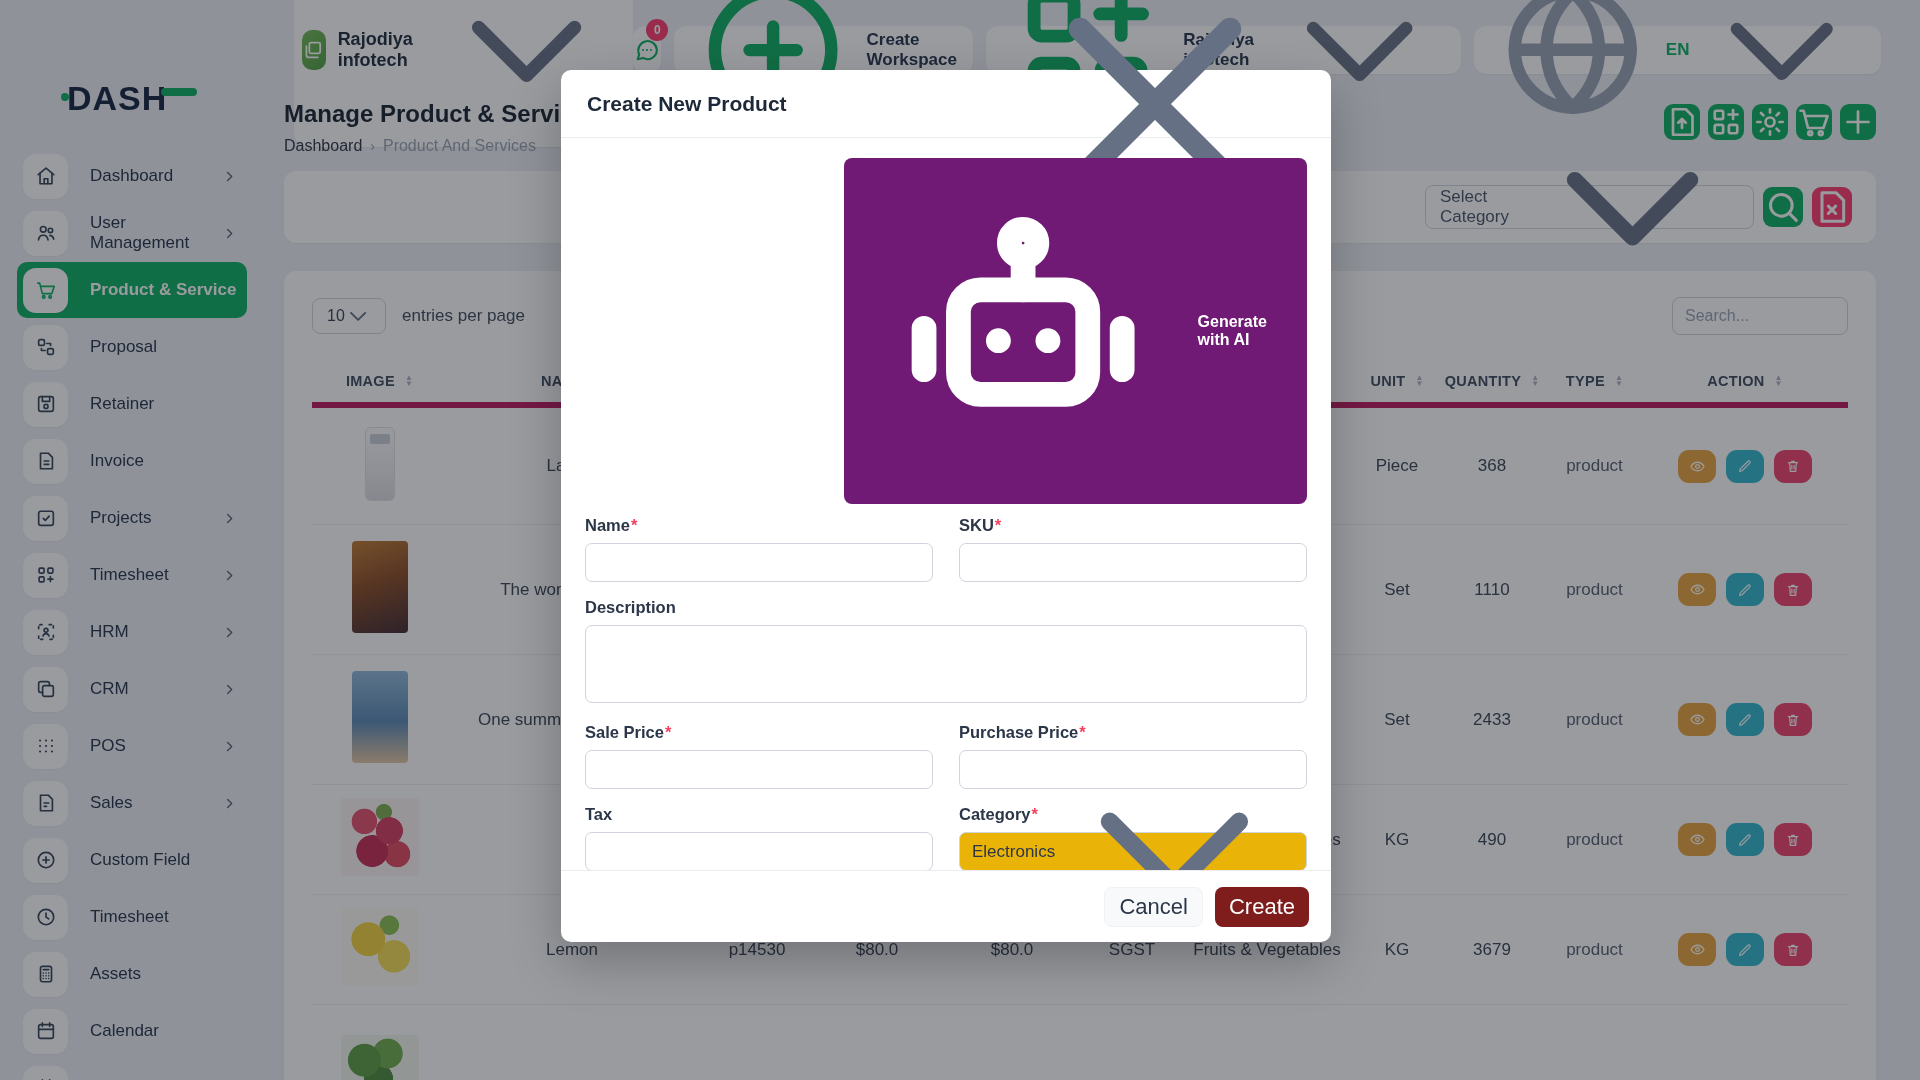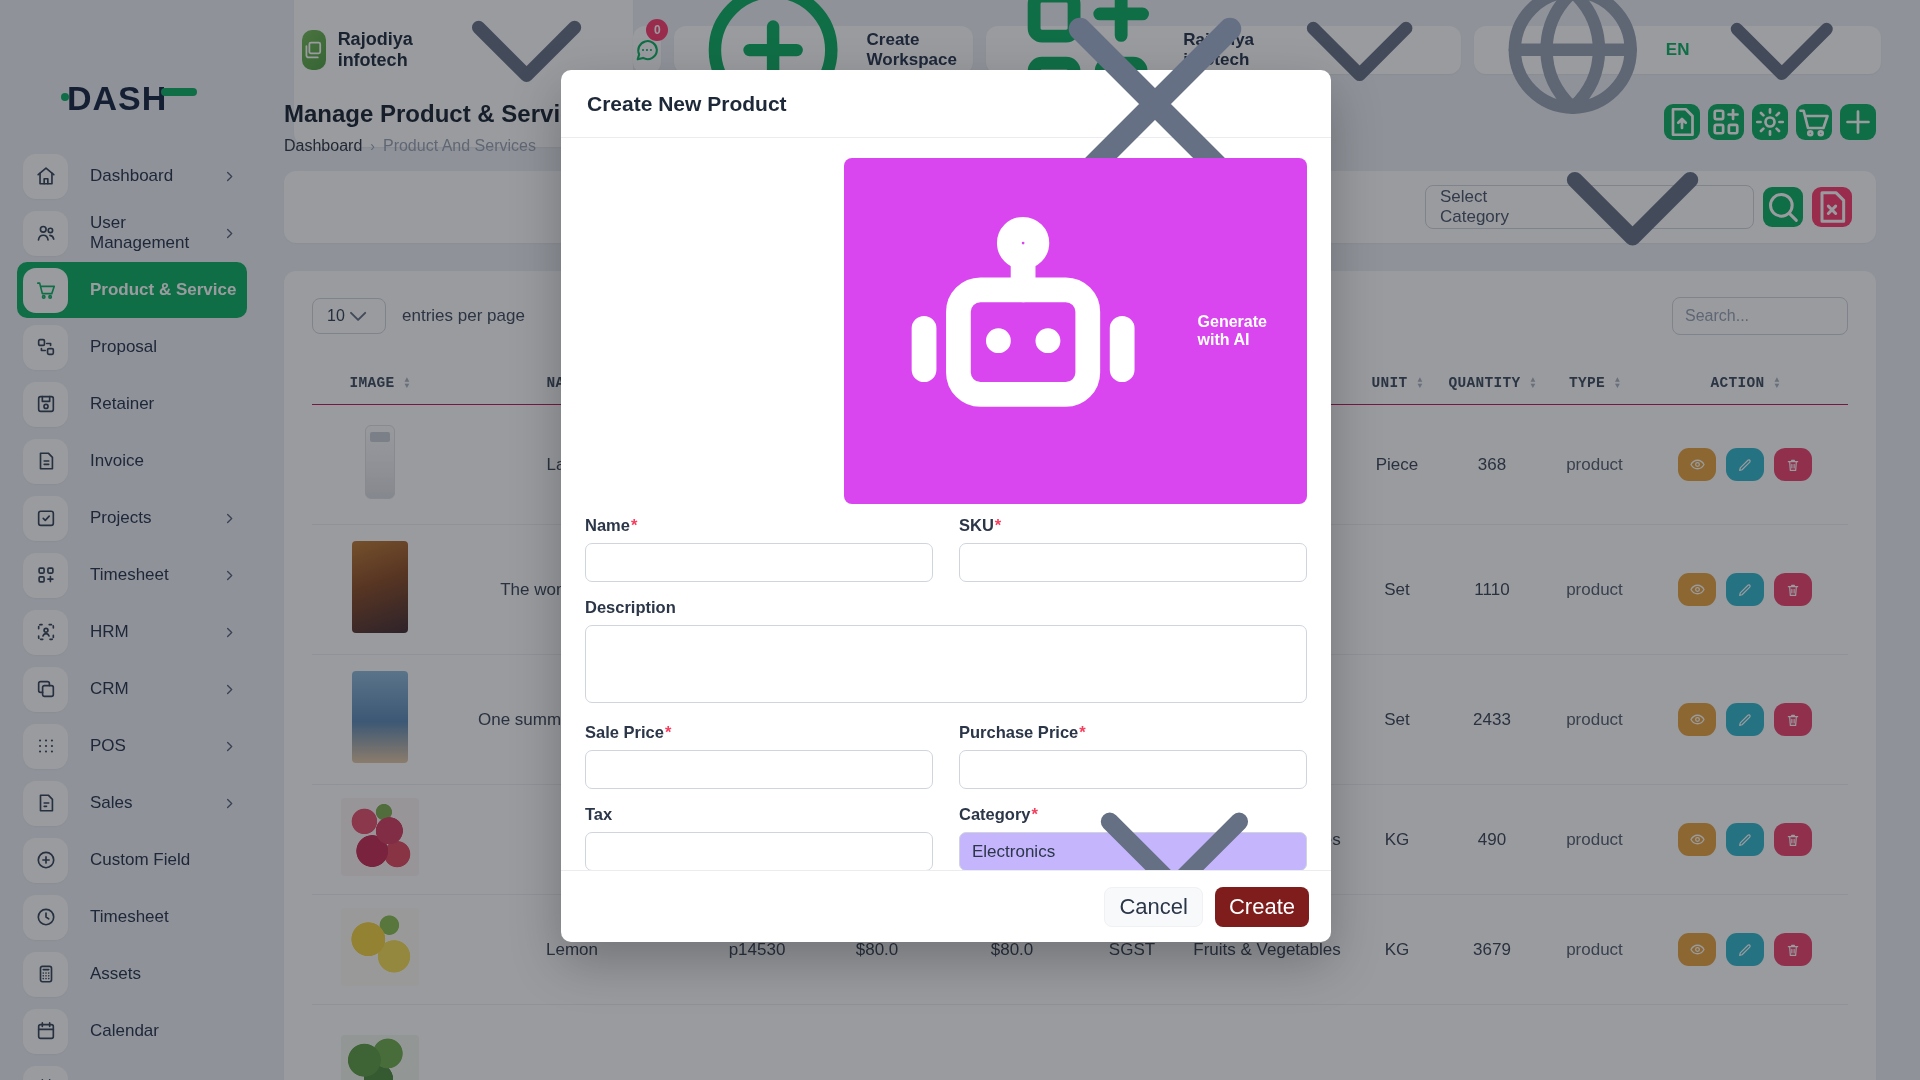--- a/index.html
+++ b/index.html
@@ -63,21 +63,21 @@
   .btn-reset { background:#FF3A6E; }
 
   .table-card { margin-top:28px; padding:26px 28px; min-height:760px; }
   .entries-row { display:flex; align-items:center; }
   .entries-select { width:74px; height:36px; font-size:16px; color:#333f51; }
   .entries-label { margin-left:16px; font-size:17px; color:#3f4a5a; }
   .search-input { margin-left:auto; width:176px; height:38px; border:1px solid #d0d5dd; border-radius:8px; padding:0 12px; font-size:16px; color:#333; outline:none; background:#fff; }
   .search-input::placeholder { color:#98a2b3; }
 
   table.data { width:100%; border-collapse:collapse; table-layout:fixed; margin-top:26px; }
-  th { height:44px; font-size:14.5px; font-weight:700; color:#3d4a5c; letter-spacing:.3px; border-bottom:1px solid #be185d;font-family:Liberation Mono, monospace; }
+  th { height:44px; font-size:14.5px; font-weight:700; color:#3d4a5c; letter-spacing:.3px; border-bottom:6px solid #be185d; }
   .th-in { display:flex; align-items:center; justify-content:center; gap:10px; }
   .sort { display:flex; flex-direction:column; line-height:6px; font-size:8px; color:#aab2bf; }
   td { text-align:center; vertical-align:middle; font-size:17px; color:#3a4555; border-bottom:1px solid #edeff2; }
   .type-cell { color:#555f6e; }
   .row-img { display:inline-block; border-radius:4px; }
   .img-cosmetic-tube { width:30px; height:74px; background:linear-gradient(180deg,#fdfdfd 0%,#ececef 60%,#dddde2 100%); border:1px solid #e0e0e5; border-radius:6px; position:relative; }
   .img-cosmetic-tube:after { content:""; position:absolute; top:6px; left:4px; right:4px; height:10px; background:#c9ced6; border-radius:2px; }
   .img-book-woman-of-light { width:56px; height:92px; background:linear-gradient(160deg,#c07a33 0%,#8a4a22 45%,#41292f 100%); }
   .img-book-one-summer { width:56px; height:92px; background:linear-gradient(180deg,#8fb9d9 0%,#5b88b4 55%,#e6c8a4 100%); }
   .img-raspberries { width:78px; height:78px; background:
@@ -106,29 +106,29 @@
 
   
   .overlay { position:absolute; inset:0; background:rgba(22,27,36,0.44); z-index:50; }
   .modal { position:absolute; left:561px; top:70px; width:770px; height:872px; background:#fff; border-radius:10px; z-index:60; display:flex; flex-direction:column; box-shadow:0 20px 50px rgba(0,0,0,.25); }
   .modal-header { height:68px; flex:0 0 68px; display:flex; align-items:center; justify-content:space-between; padding:0 26px; border-bottom:1px solid #eaecf0; }
   .modal-title { font-size:21px; font-weight:700; color:#1d2939; }
   .modal-close { color:#667085; cursor:pointer; display:flex; }
   .modal-close svg { width:22px; height:22px; }
   .modal-body { flex:1; padding:20px 24px 0; overflow:hidden; }
   .ai-row { display:flex; justify-content:flex-end; margin-bottom:12px; }
-  .ai-btn { display:flex; align-items:center; gap:9px; background:#d946ef; color:#fff; font-size:16px; font-weight:600; border-radius:8px; padding:8px 14px; cursor:pointer; }
+  .ai-btn { display:flex; align-items:center; gap:9px; background:#701a75; color:#fff; font-size:16px; font-weight:600; border-radius:8px; padding:8px 14px; cursor:pointer; }
   .ai-btn svg { width:19px; height:19px; }
   .grid2 { display:grid; grid-template-columns:1fr 1fr; column-gap:26px; }
   .field { margin-bottom:16px; }
   .flabel { font-size:16.5px; font-weight:600; color:#2b3648; margin-bottom:8px; display:block; }
   .req { color:#F43F5E; margin-left:1px; }
   .tinput { width:100%; height:39px; border:1px solid #d0d5dd; border-radius:7px; padding:0 12px; font-size:17px; color:#1d2939; outline:none; background:#fff; }
   textarea.tinput { height:78px; padding-top:8px; resize:none; }
-  .mselect { height:39px; border:1px solid #d0d5dd; border-radius:7px; display:flex; align-items:center; justify-content:space-between; padding:0 12px; font-size:17px; color:#2b3648; cursor:pointer; background:#c4b5fd; }
+  .mselect { height:39px; border:1px solid #d0d5dd; border-radius:7px; display:flex; align-items:center; justify-content:space-between; padding:0 12px; font-size:17px; color:#2b3648; cursor:pointer; background:#eab308; }
   .modal-footer { flex:0 0 72px; border-top:1px solid #eaecf0; display:flex; align-items:center; justify-content:flex-end; gap:12px; padding:0 22px; }
   .btn { height:40px; border-radius:8px; padding:0 14px; font-size:22px; font-weight:400; display:flex; align-items:center; cursor:pointer; }
   .btn-cancel { background:#f8f9fb; color:#2b3648; border:1px solid #f0f1f4; }
   .btn-create { background:#7f1d1d; color:#fff; }
 </style>
 </head>
 <body>
 
 <div class="app">
   <aside class="sidebar">

